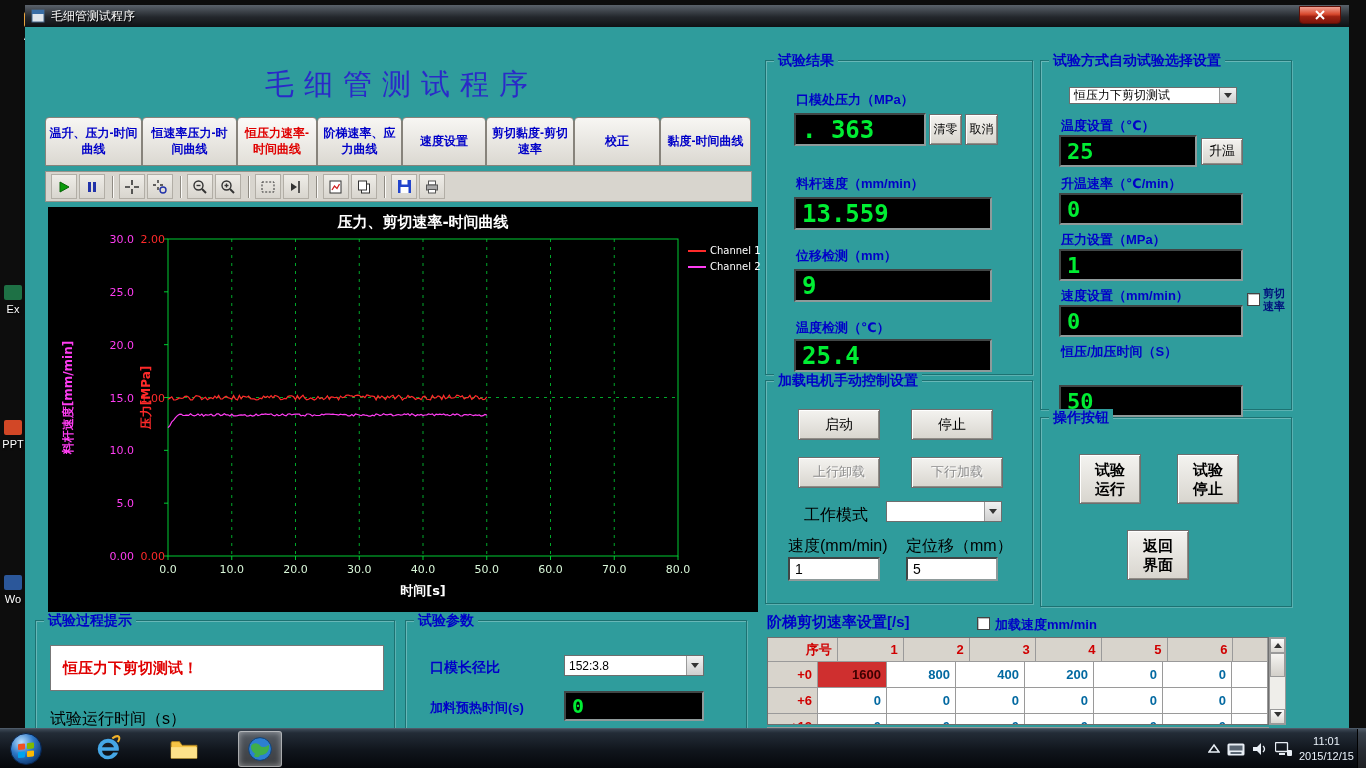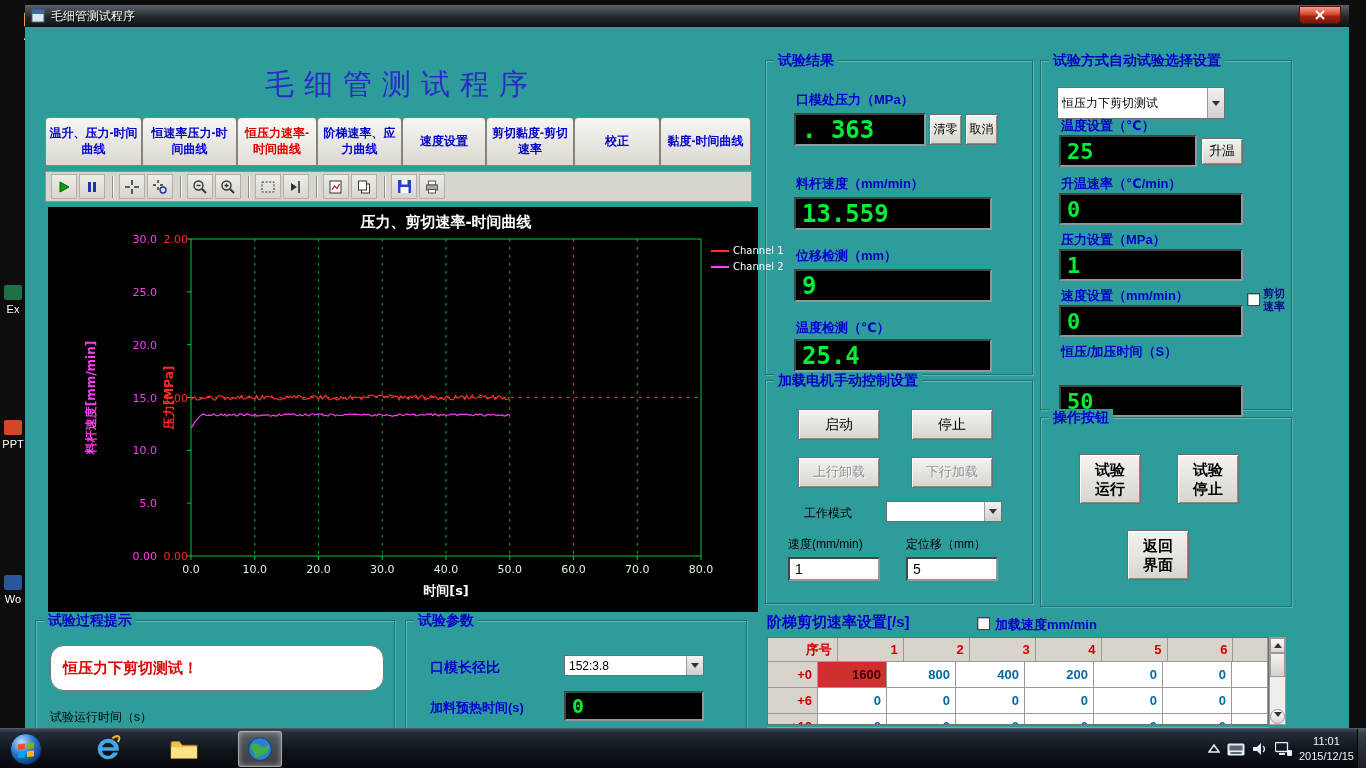--- a/index.html
+++ b/index.html
@@ -1,19 +1,19 @@
 <!DOCTYPE html>
 <html><head>
 <meta charset="utf-8">
 <style>
   :root{ --teal:#2F9C9C; }
   *{margin:0;padding:0;box-sizing:border-box;}
   html,body{width:1366px;height:768px;overflow:hidden;background:#0d0d0d;
     font-family:"Liberation Sans","DejaVu Sans",sans-serif;}
-  .abs{position:absolute;border-radius:14px;}
+  .abs{position:absolute;}
 
   
   .deskicon{position:absolute;left:0;width:26px;text-align:center;}
   .deskicon .ic{width:18px;height:15px;margin:0 auto;border-radius:2px;}
   .deskicon .lb{color:#fff;font-size:11px;text-shadow:1px 1px 2px #000;margin-top:3px;}
 
   
   .window{position:absolute;left:25px;top:5px;width:1324px;height:723px;background:var(--teal);}
   .titlebar{position:absolute;left:0;top:0;right:0;height:22px;
     background:linear-gradient(#5a626b,#23272c 55%,#0f1114);display:flex;align-items:center;}
@@ -32,30 +32,30 @@
     text-align:center;color:#0000c8;font-weight:bold;font-size:12px;line-height:1.3;padding:2px 3px;}
   .tab.active{color:#e00000;background:linear-gradient(#fbfaf8,#e2dfd8);}
 
   
   .toolbar{position:absolute;left:20px;top:144px;width:707px;height:31px;background:#d8d5ce;
     border:1px solid #97938b;display:flex;align-items:center;padding-left:5px;}
   .tbtn{width:26px;height:25px;margin-right:2px;background:linear-gradient(#efede8,#d8d5ce);
     border:1px solid #b2aea6;display:flex;align-items:center;justify-content:center;}
   .tsep{width:2px;height:22px;border-left:1px solid #8f8b83;border-right:1px solid #fbfaf8;margin:0 5px;}
 
-  .chartbox{position:absolute;left:23px;top:180px;width:710px;height:405px;background:#000;padding-left:23px;}
+  .chartbox{position:absolute;left:23px;top:180px;width:710px;height:405px;background:#000;}
 
   
   .group{position:absolute;border:1px solid #1d7272;
     box-shadow:inset 1px 1px 0 rgba(255,255,255,.28),1px 1px 0 rgba(255,255,255,.22);}
   .gtitle{position:absolute;top:-9px;left:8px;background:var(--teal);padding:0 4px;
     color:#0000c8;font-weight:bold;font-size:14px;white-space:nowrap;}
 
   .blab{position:absolute;color:#0000c8;font-weight:bold;font-size:13px;white-space:nowrap;}
-  .klab{position:absolute;color:#000;font-size:12px;white-space:nowrap;}
+  .klab{position:absolute;color:#000;font-size:16px;white-space:nowrap;}
 
   .disp{position:absolute;background:#000;color:#00ee33;font-family:"DejaVu Sans Mono","Liberation Mono",monospace;
     font-weight:bold;border:2px inset #8f9a9a;display:flex;align-items:center;padding-left:6px;overflow:hidden;}
 
   .btn{position:absolute;background:linear-gradient(#f4f3f0,#d8d5ce);border:1px solid #6e6e6e;
     box-shadow:inset 1px 1px 0 #fff,inset -1px -1px 0 #908d87;color:#000;font-size:13px;
     display:flex;align-items:center;justify-content:center;text-align:center;line-height:1.3;}
   .btn.disabled{color:#8d8d8d;text-shadow:1px 1px 0 #fff;}
 
   .dropdown{position:absolute;background:#fff;border:1px solid #6e6e6e;font-size:12px;color:#000;
@@ -303,37 +303,37 @@
       <div class="disp" style="left:28px;top:208px;width:198px;height:33px;font-size:24px;">9</div>
       <div class="blab" style="left:30px;top:258px;">温度检测（℃）</div>
       <div class="disp" style="left:28px;top:278px;width:198px;height:33px;font-size:24px;">25.4</div>
     </div>
 
     <div class="group" style="left:740px;top:353px;width:268px;height:224px;">
       <div class="gtitle">加载电机手动控制设置</div>
       <div class="btn" style="left:32px;top:28px;width:82px;height:31px;font-size:14px;">启动</div>
       <div class="btn" style="left:145px;top:28px;width:82px;height:31px;font-size:14px;">停止</div>
       <div class="btn disabled" style="left:32px;top:76px;width:82px;height:31px;">上行卸载</div>
-      <div class="btn disabled" style="left:145px;top:76px;width:82px;height:31px;">下行加载</div>
+      <div class="btn disabled" style="left:145px;top:76px;width:92px;height:31px;">下行加载</div>
       <div class="klab" style="left:38px;top:124px;">工作模式</div>
       <div class="dropdown" style="left:120px;top:120px;width:116px;height:21px;">
         <span></span>
         <div class="dd-arrow">
             <div class="tri-dn"></div>
           </div>
       </div>
       <div class="klab" style="left:22px;top:155px;">速度(mm/min)</div>
       <div class="klab" style="left:140px;top:155px;">定位移（mm）</div>
       <input class="input" style="left: 22px; top: 176px; width: 92px; height: 24px;" value="1">
       <input class="input" style="left: 140px; top: 176px; width: 92px; height: 24px;" value="5">
     </div>
 
     <div class="group" style="left:1015px;top:33px;width:252px;height:350px;">
       <div class="gtitle">试验方式自动试验选择设置</div>
-      <div class="dropdown" style="left:16px;top:26px;width:168px;height:32px;">
+      <div class="dropdown" style="left:28px;top:26px;width:168px;height:17px;">
         <span>恒压力下剪切测试</span>
         <div class="dd-arrow">
             <div class="tri-dn"></div>
           </div>
       </div>
       <div class="blab" style="left:20px;top:56px;">温度设置（℃）</div>
       <div class="disp" style="left:18px;top:74px;width:138px;height:32px;font-size:22px;">25</div>
       <div class="btn" style="left:160px;top:77px;width:42px;height:27px;font-size:13px;">升温</div>
       <div class="blab" style="left:20px;top:114px;">升温速率（℃/min）</div>
       <div class="disp" style="left:18px;top:132px;width:184px;height:32px;font-size:22px;">0</div>

